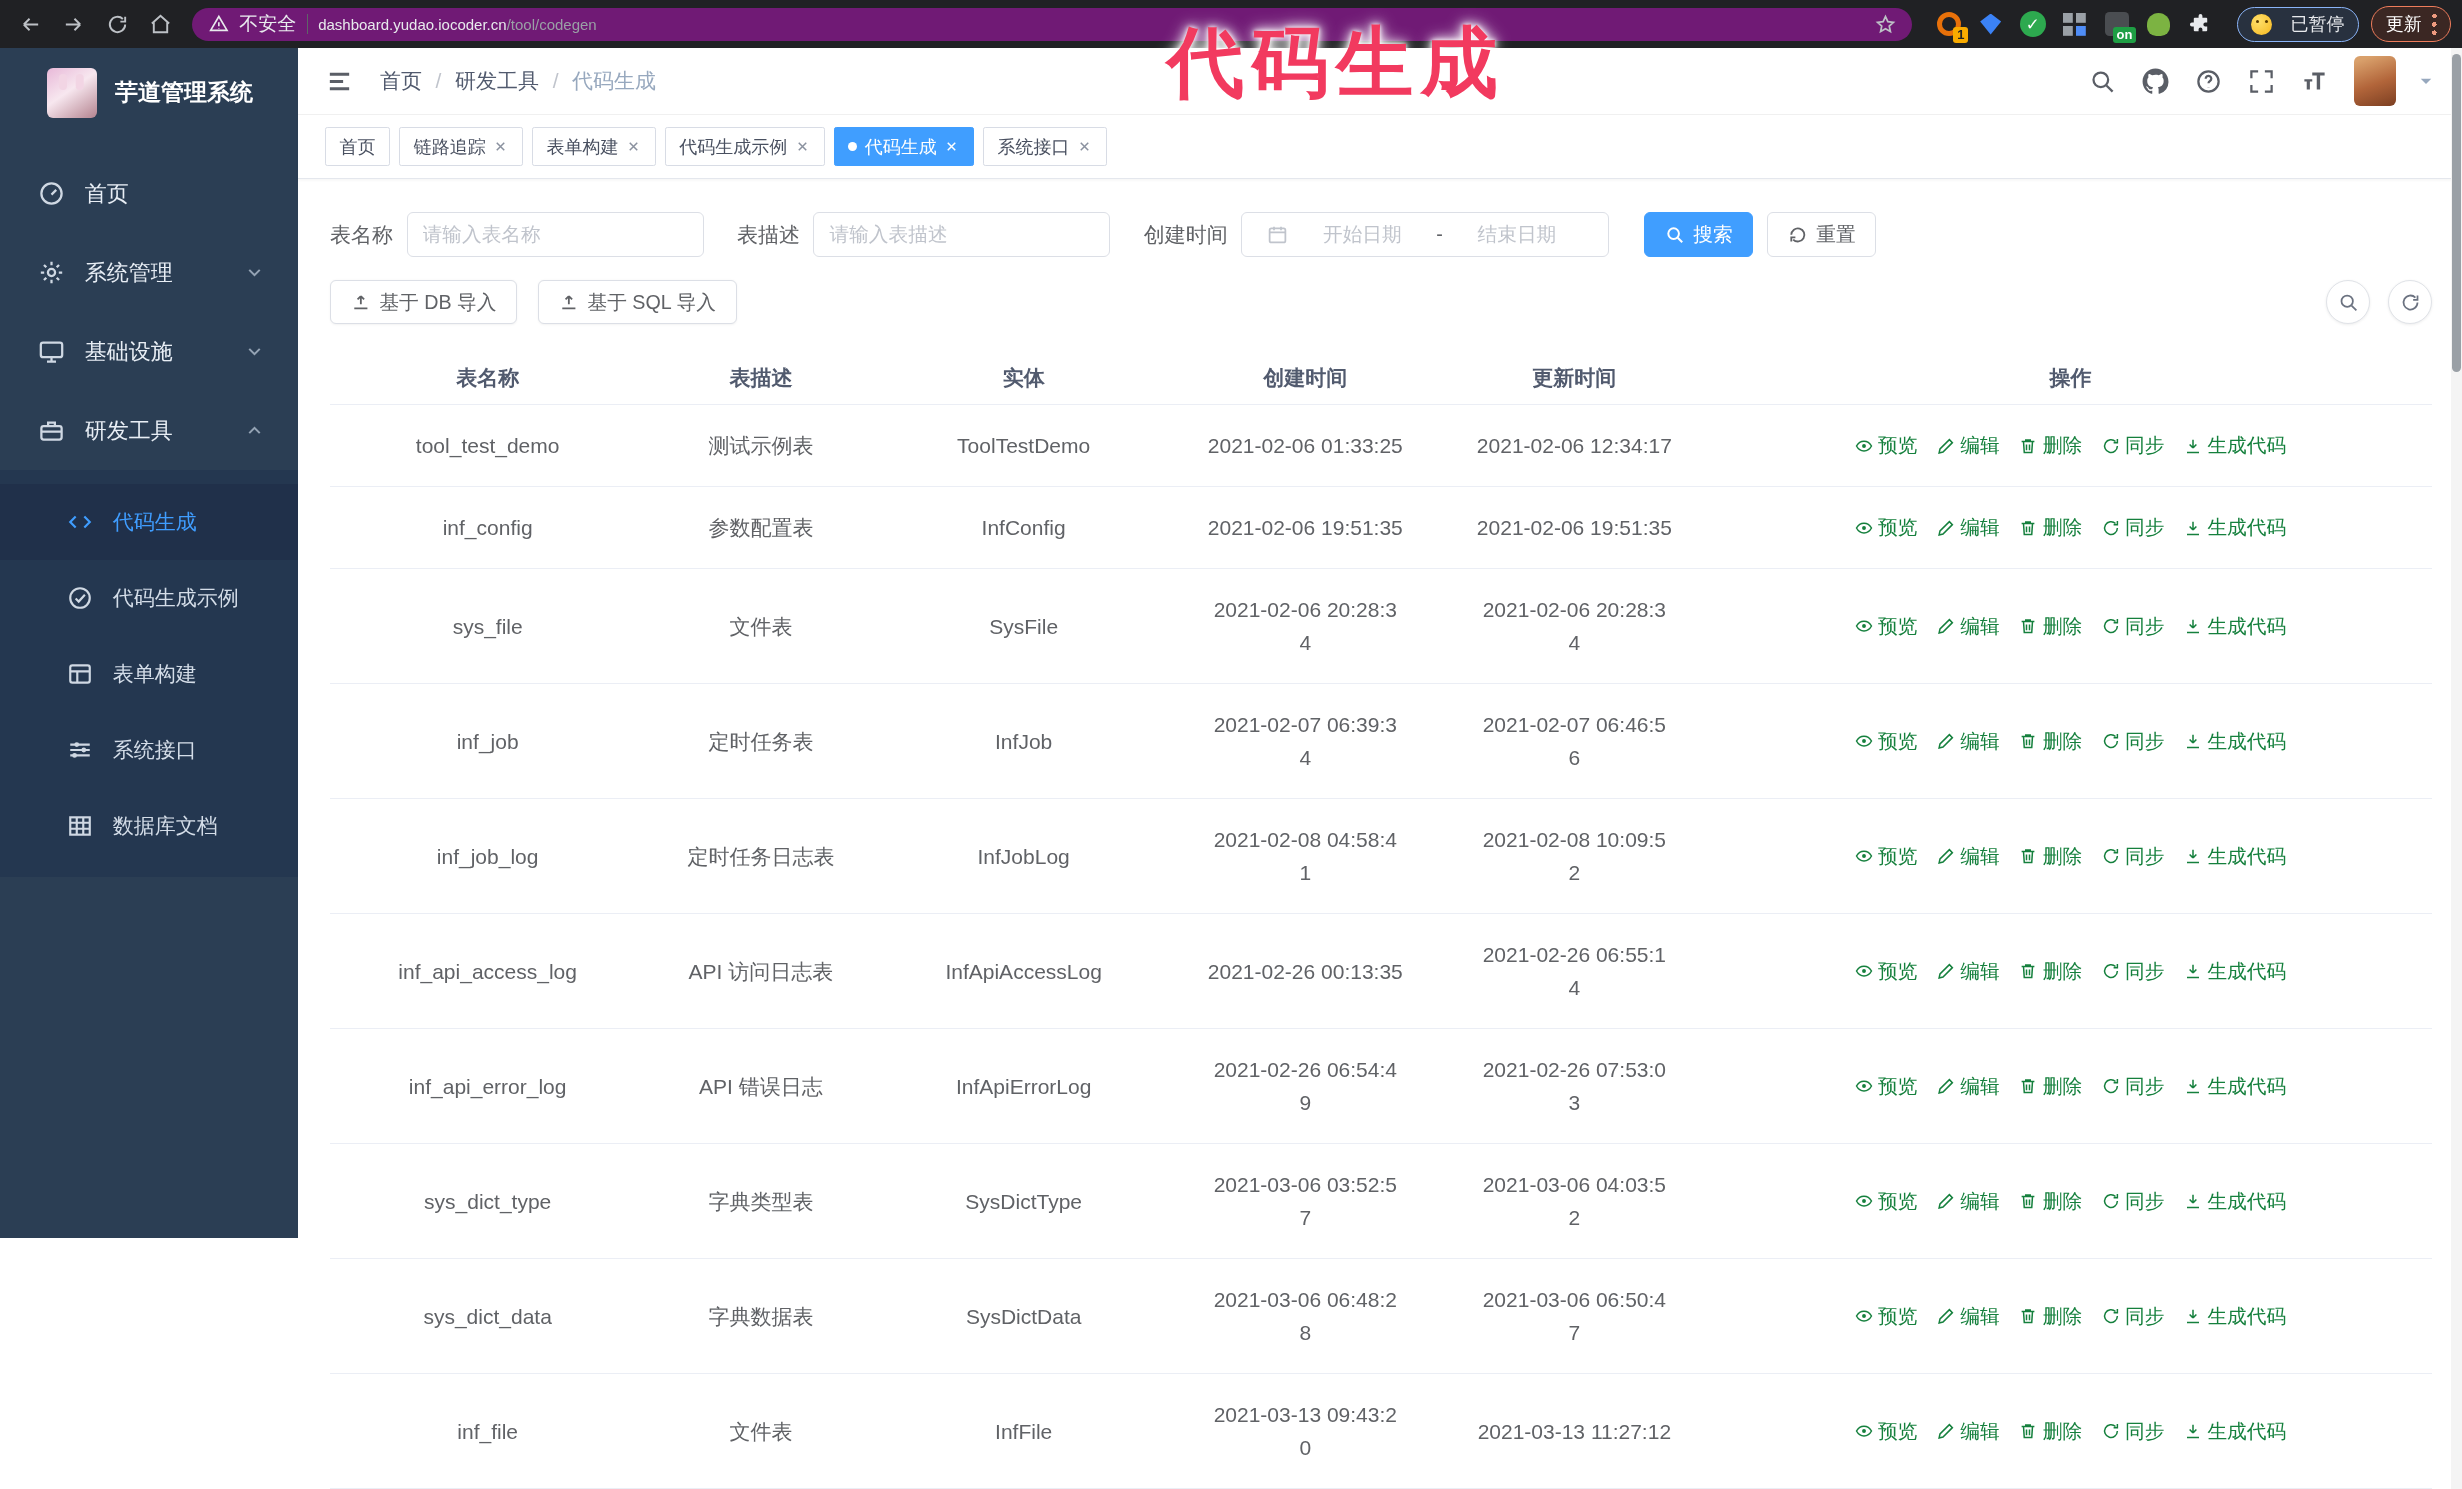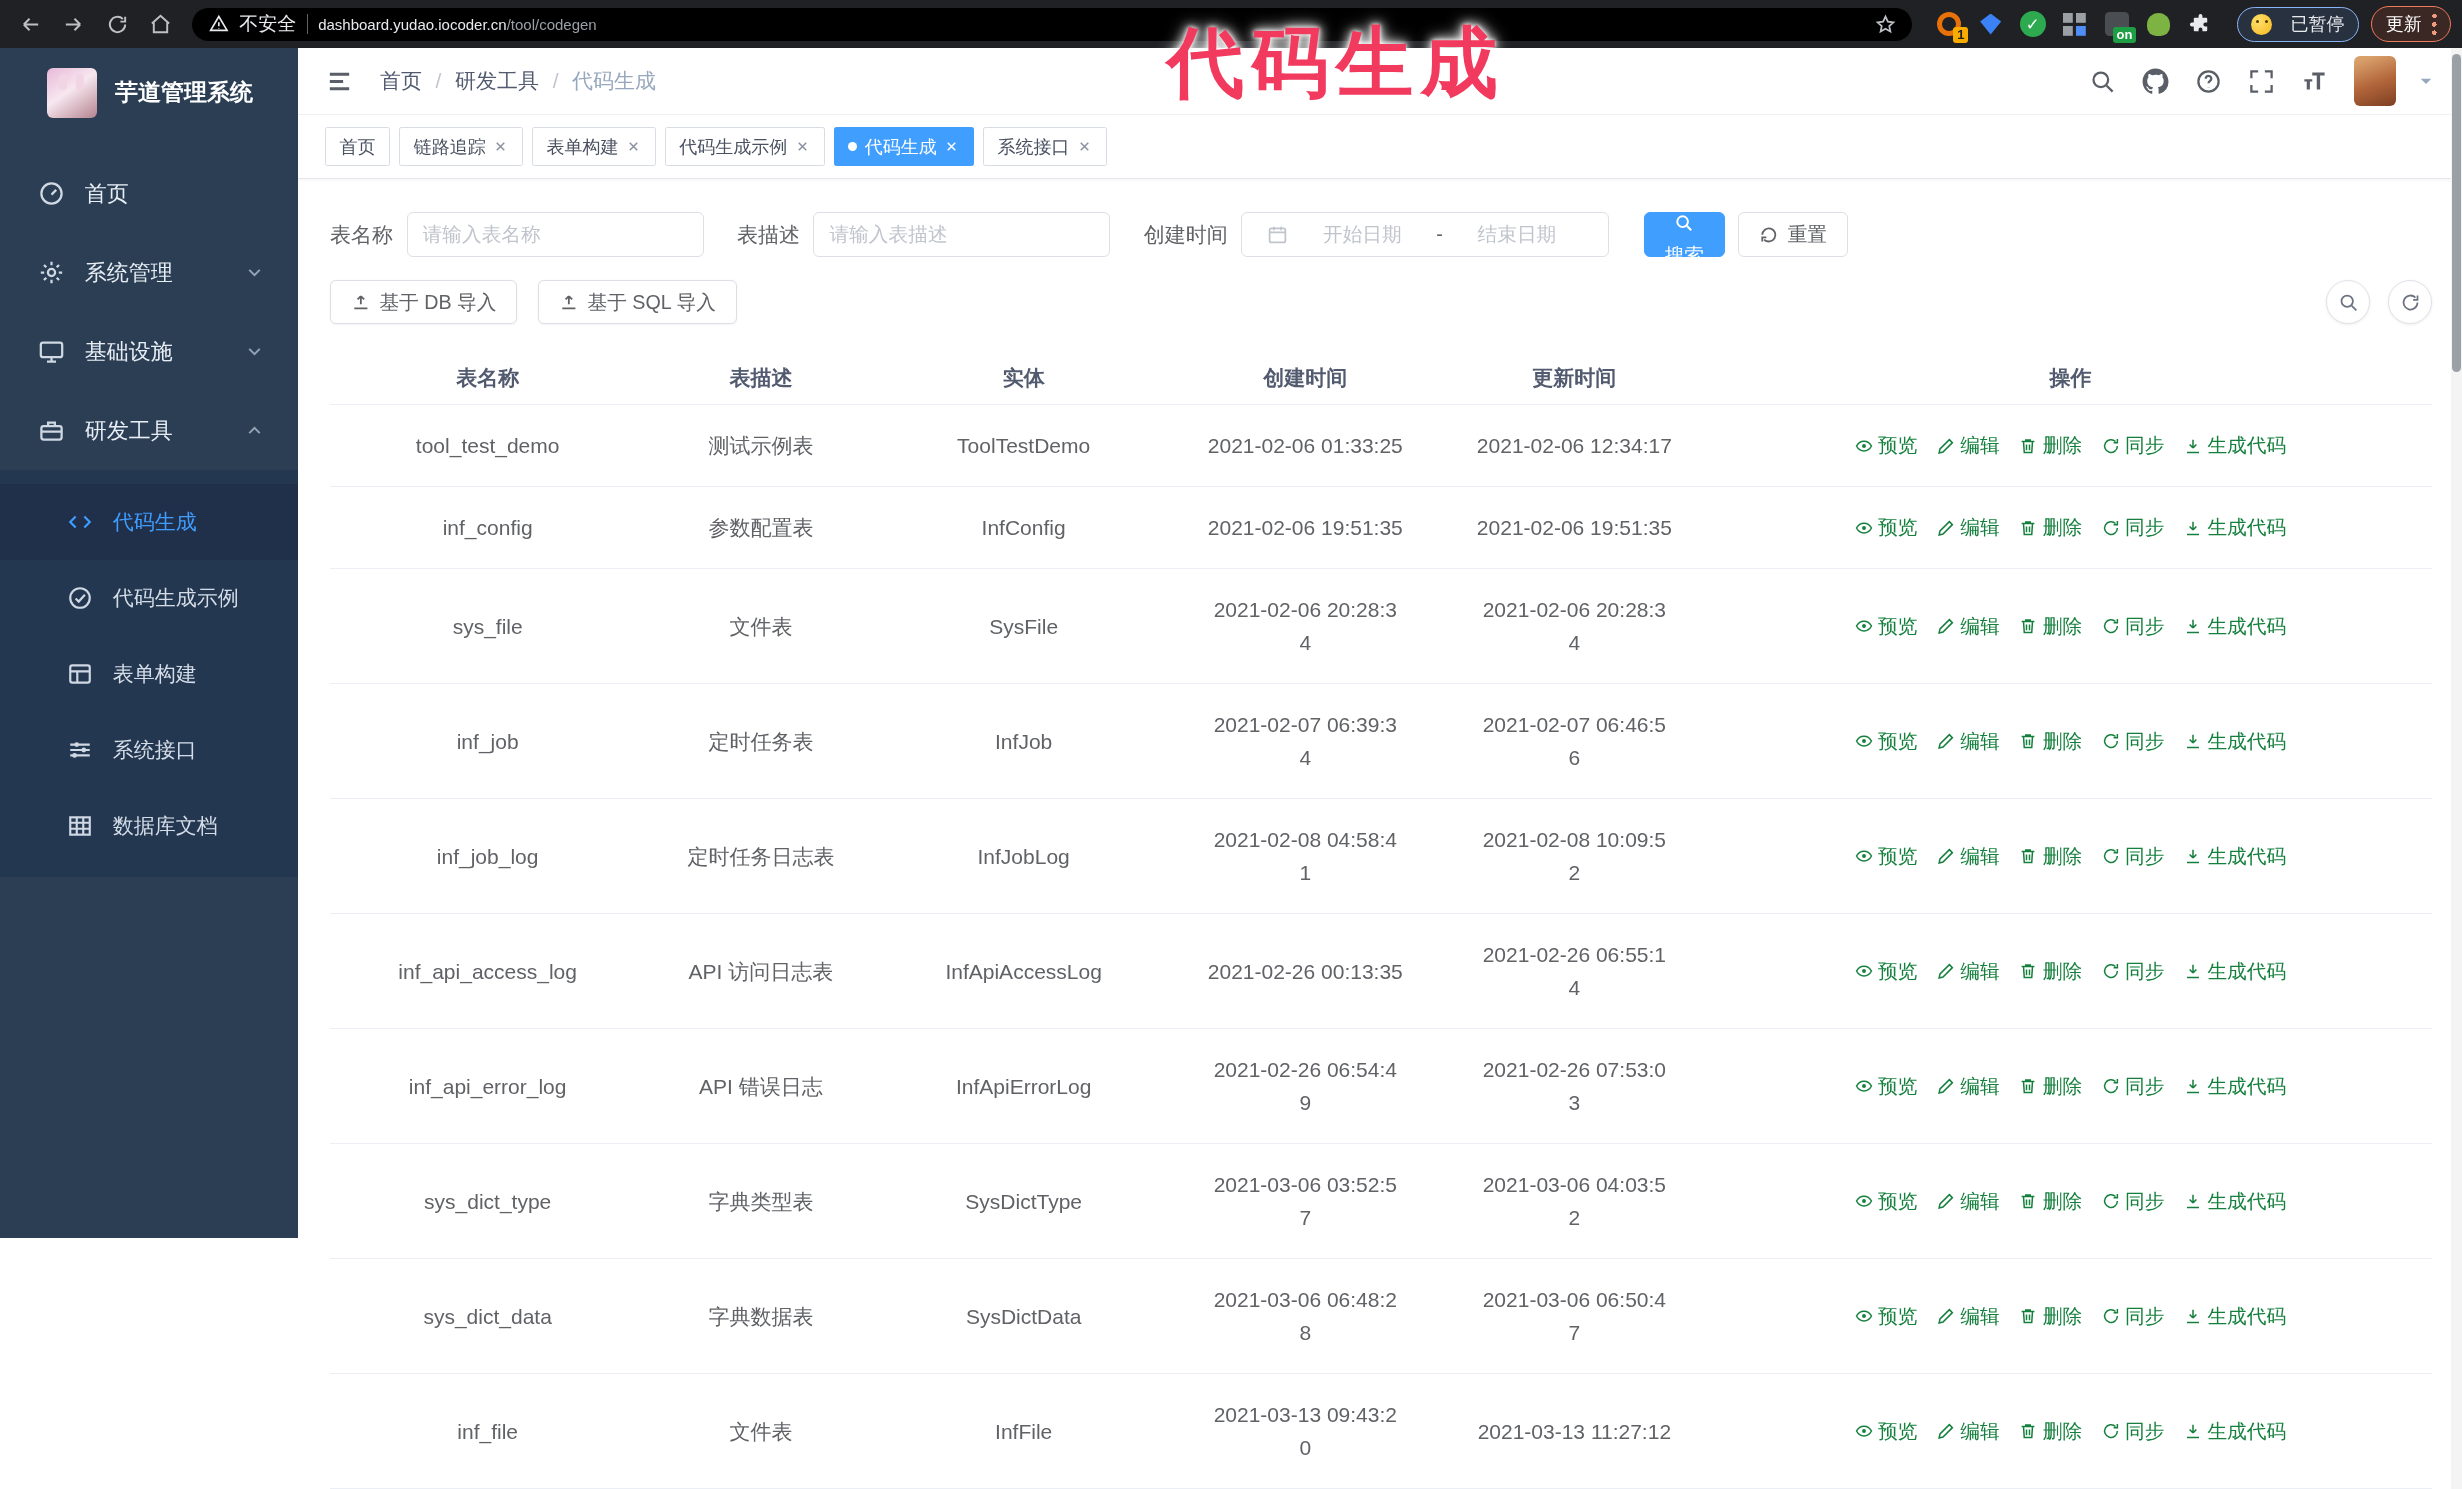--- a/index.html
+++ b/index.html
@@ -5,21 +5,21 @@
   * { margin:0; padding:0; box-sizing:border-box; }
   html,body { width:2462px; height:1490px; overflow:hidden;
     font-family:"Liberation Sans","DejaVu Sans",sans-serif; background:#fff; }
   .ic { display:inline-flex; align-items:center; justify-content:center; flex:none; }
   .ic svg { width:100%; height:100%; display:block; }
 
   
   .chrome { height:48px; background:#202124; display:flex; align-items:center; padding:0 10.6px; gap:4.5px; position:relative; z-index:5; }
   .nav-btn { width:39px; height:39px; border-radius:50%; display:flex; align-items:center; justify-content:center; color:#bdc1c6; }
   .nav-btn .ic { width:23px; height:23px; }
-  .omnibox { flex:1; height:33px; margin:0 7.6px; background:#000000; border-radius:16.7px; display:flex; align-items:center; padding:0 16.7px; gap:10.6px; min-width:0; }
+  .omnibox { flex:1; height:33px; margin:0 7.6px; background:#701a75; border-radius:16.7px; display:flex; align-items:center; padding:0 16.7px; gap:10.6px; min-width:0; }
   .omnibox .warn { width:19.7px; height:19.7px; color:#e8eaed; }
   .sec-label { color:#e8eaed; font-size:19px; white-space:nowrap; }
   .ob-div { width:0.8px; height:19.7px; background:#5f6368; }
   .url { font-size:15px; white-space:nowrap; overflow:hidden; }
   .url .host { color:#e8eaed; } .url .path { color:#9aa0a6; }
   .ob-star { margin-left:auto; width:21px; height:21px; color:#bdc1c6; }
   .ext-row { display:flex; align-items:center; gap:15px; padding:0 10.6px; }
   .ext { position:relative; width:27px; height:27px; display:flex; align-items:center; justify-content:center; }
   .badge { position:absolute; right:-6px; bottom:-5.3px; background:#f9ab00; color:#202124; font-size:13px; font-weight:bold; padding:0.8px 3.8px; border-radius:3px; line-height:1.1; }
   .badge.green { background:#1e9e44; color:#fff; }
@@ -91,21 +91,21 @@
   .f-label { font-size:21px; color:#606266; white-space:nowrap; margin-left:19.7px; }
   .f-label:first-child { margin-left:0; }
   .t-input { width:297px; height:45px; border:0.8px solid #dcdfe6; border-radius:6px; padding:0 15px; font-size:19.7px; color:#606266; outline:none; font-family:inherit; }
   .t-input::placeholder { color:#c0c4cc; }
   .date-range { width:368px; height:45px; border:0.8px solid #dcdfe6; border-radius:6px; display:flex; align-items:center; padding:0 25px; gap:7.6px; }
   .date-range .ic { width:21px; height:21px; color:#c0c4cc; }
   .dr-text { flex:1; text-align:center; font-size:19.7px; color:#c0c4cc; white-space:nowrap; }
   .dr-sep { font-size:19.7px; color:#606266; }
   .btn { height:45px; border-radius:6px; display:flex; align-items:center; gap:9px; padding:0 19.7px; font-size:19.7px; cursor:pointer; border:0.8px solid #dcdfe6; background:#fff; color:#606266; white-space:nowrap; }
   .btn .ic { width:19.7px; height:19.7px; }
-  .btn.primary { background:#409eff; border-color:#409eff; color:#fff; margin-left:21px;flex-direction:column; }
+  .btn.primary { background:#409eff; border-color:#409eff; color:#fff; margin-left:21px; }
   .toolbar-row { display:flex; align-items:center; gap:21px; margin-top:23px; flex:none; }
   .btn.import { height:44px; box-shadow:0 0.8px 2.3px rgba(0,0,0,.05); }
   .circle-btns { margin-left:auto; display:flex; gap:18px; }
   .circle-btn { width:44px; height:44px; border-radius:50%; border:0.8px solid #e0e3e8; background:#fff; box-shadow:0 0.8px 3px rgba(0,0,0,.08); display:flex; align-items:center; justify-content:center; color:#6b7280; cursor:pointer; }
   .circle-btn .ic { width:21px; height:21px; }
 
   
   .table { margin-top:26px; width:100%; flex:none; font-size:21px; color:#606266; }
   .tr { display:flex; align-items:center; border-bottom:0.8px solid #ebeef5; }
   .th { font-weight:bold; color:#515a6e; }

